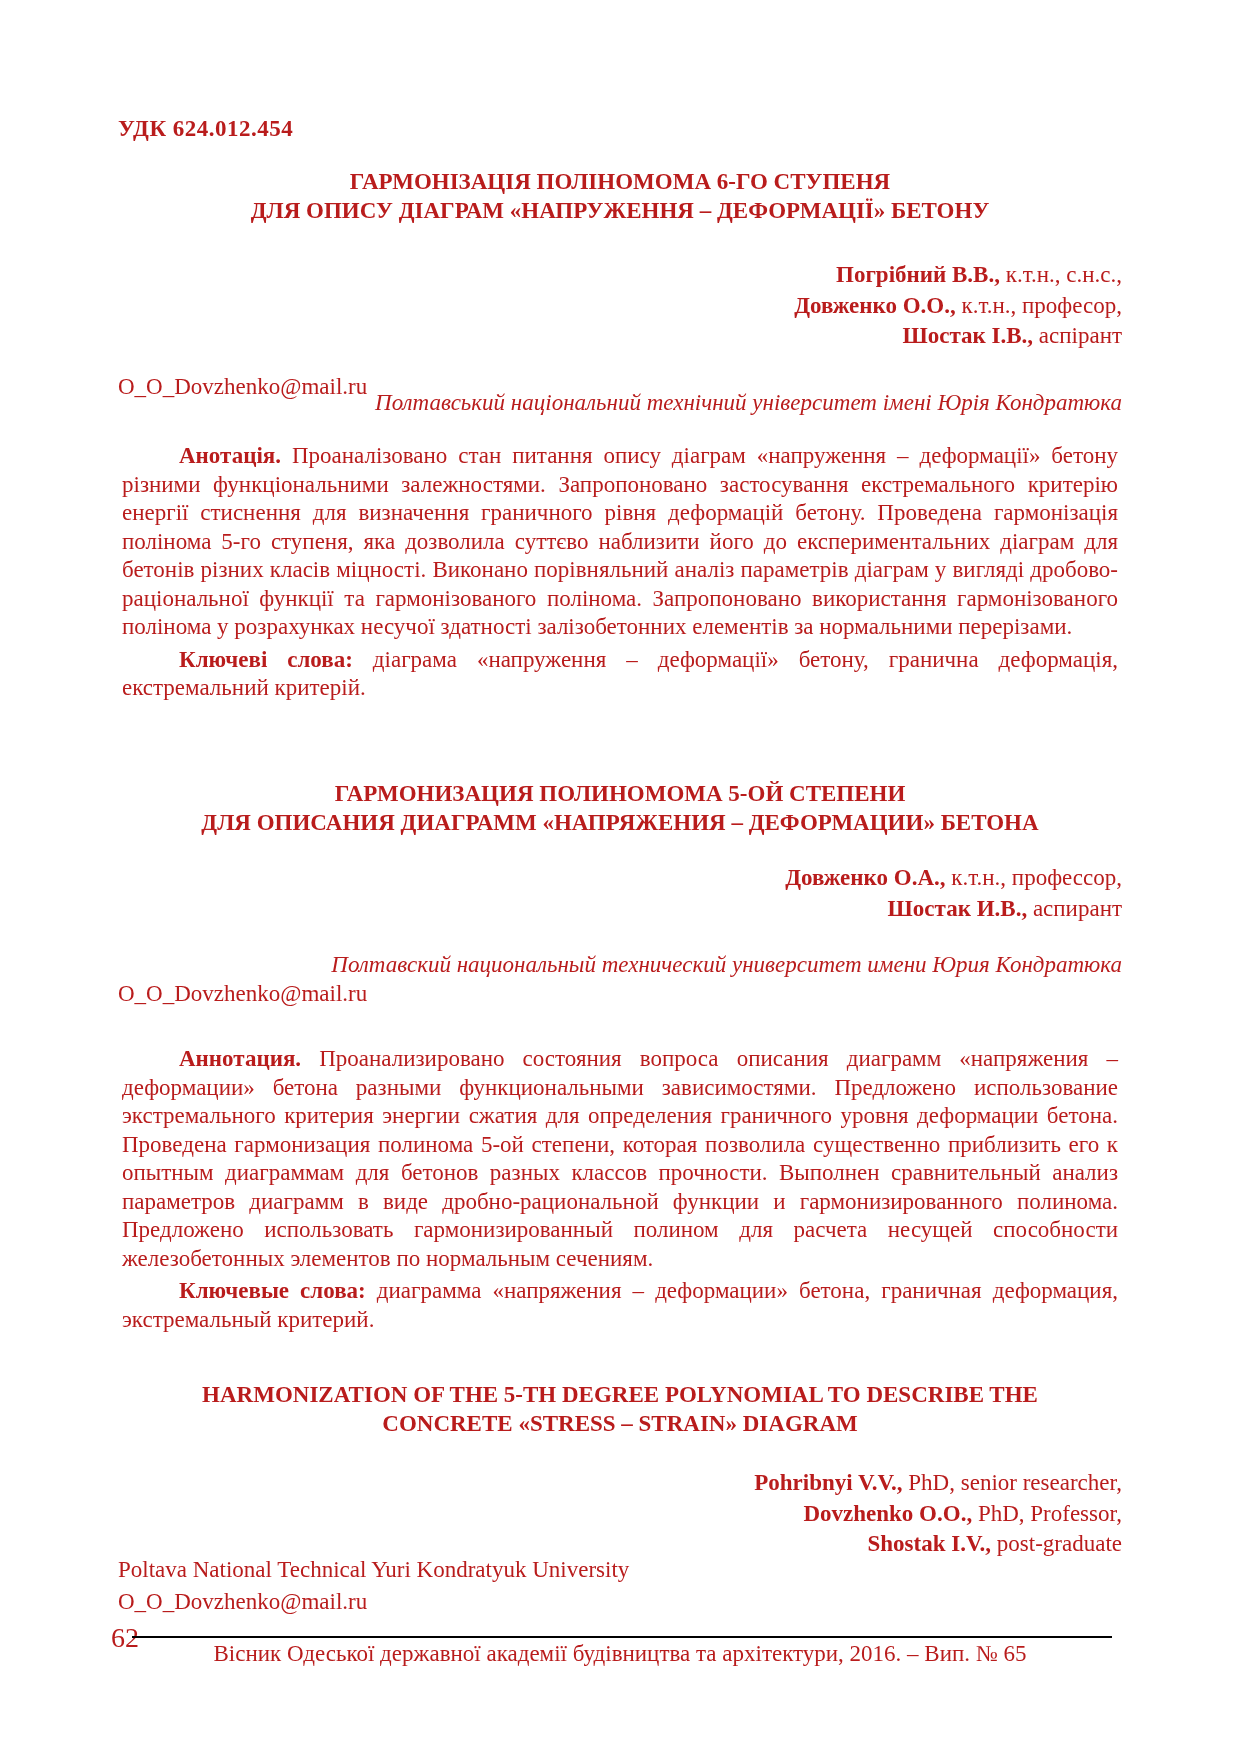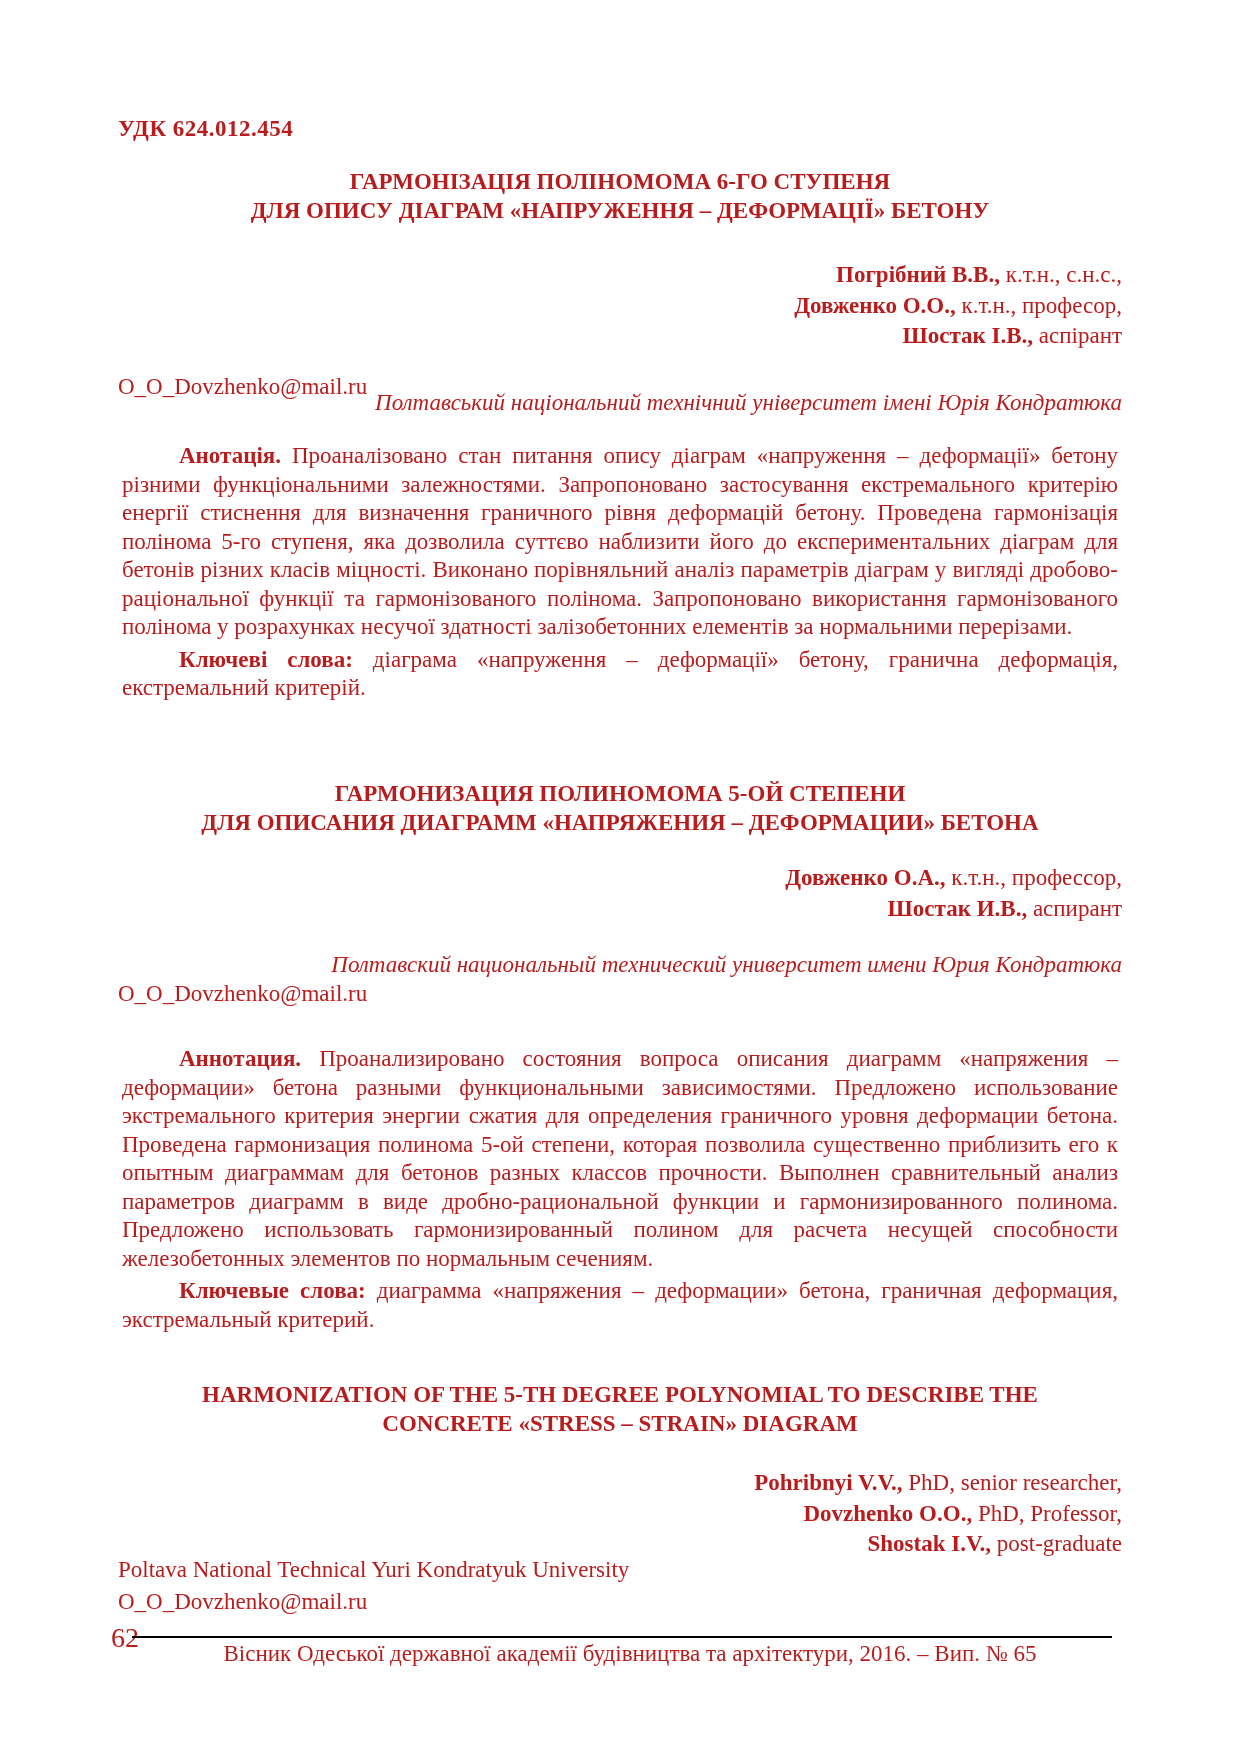--- a/index.html
+++ b/index.html
@@ -38,21 +38,21 @@
   .en-email { top:1588px; }
   .footer-pageno {
     position:absolute; left:75px; top:1622px;
     font-size:28px; line-height:32px;margin-left:36px;
   }
   .footer-rule {
     position:absolute; left:132px; top:1636px; width:980px;
     border-top:2px solid #000;
   }
   .footer-cite {
-    position:absolute; left:128px; top:1640px; width:1004px;
+    position:absolute; left:118px; top:1640px; width:1004px;
     text-align:center;
   }
   b { font-weight:bold; }
 </style>
 </head>
 <body>
 
 <div class="page">
 
   <div class="blk udk">УДК 624.012.454</div>

